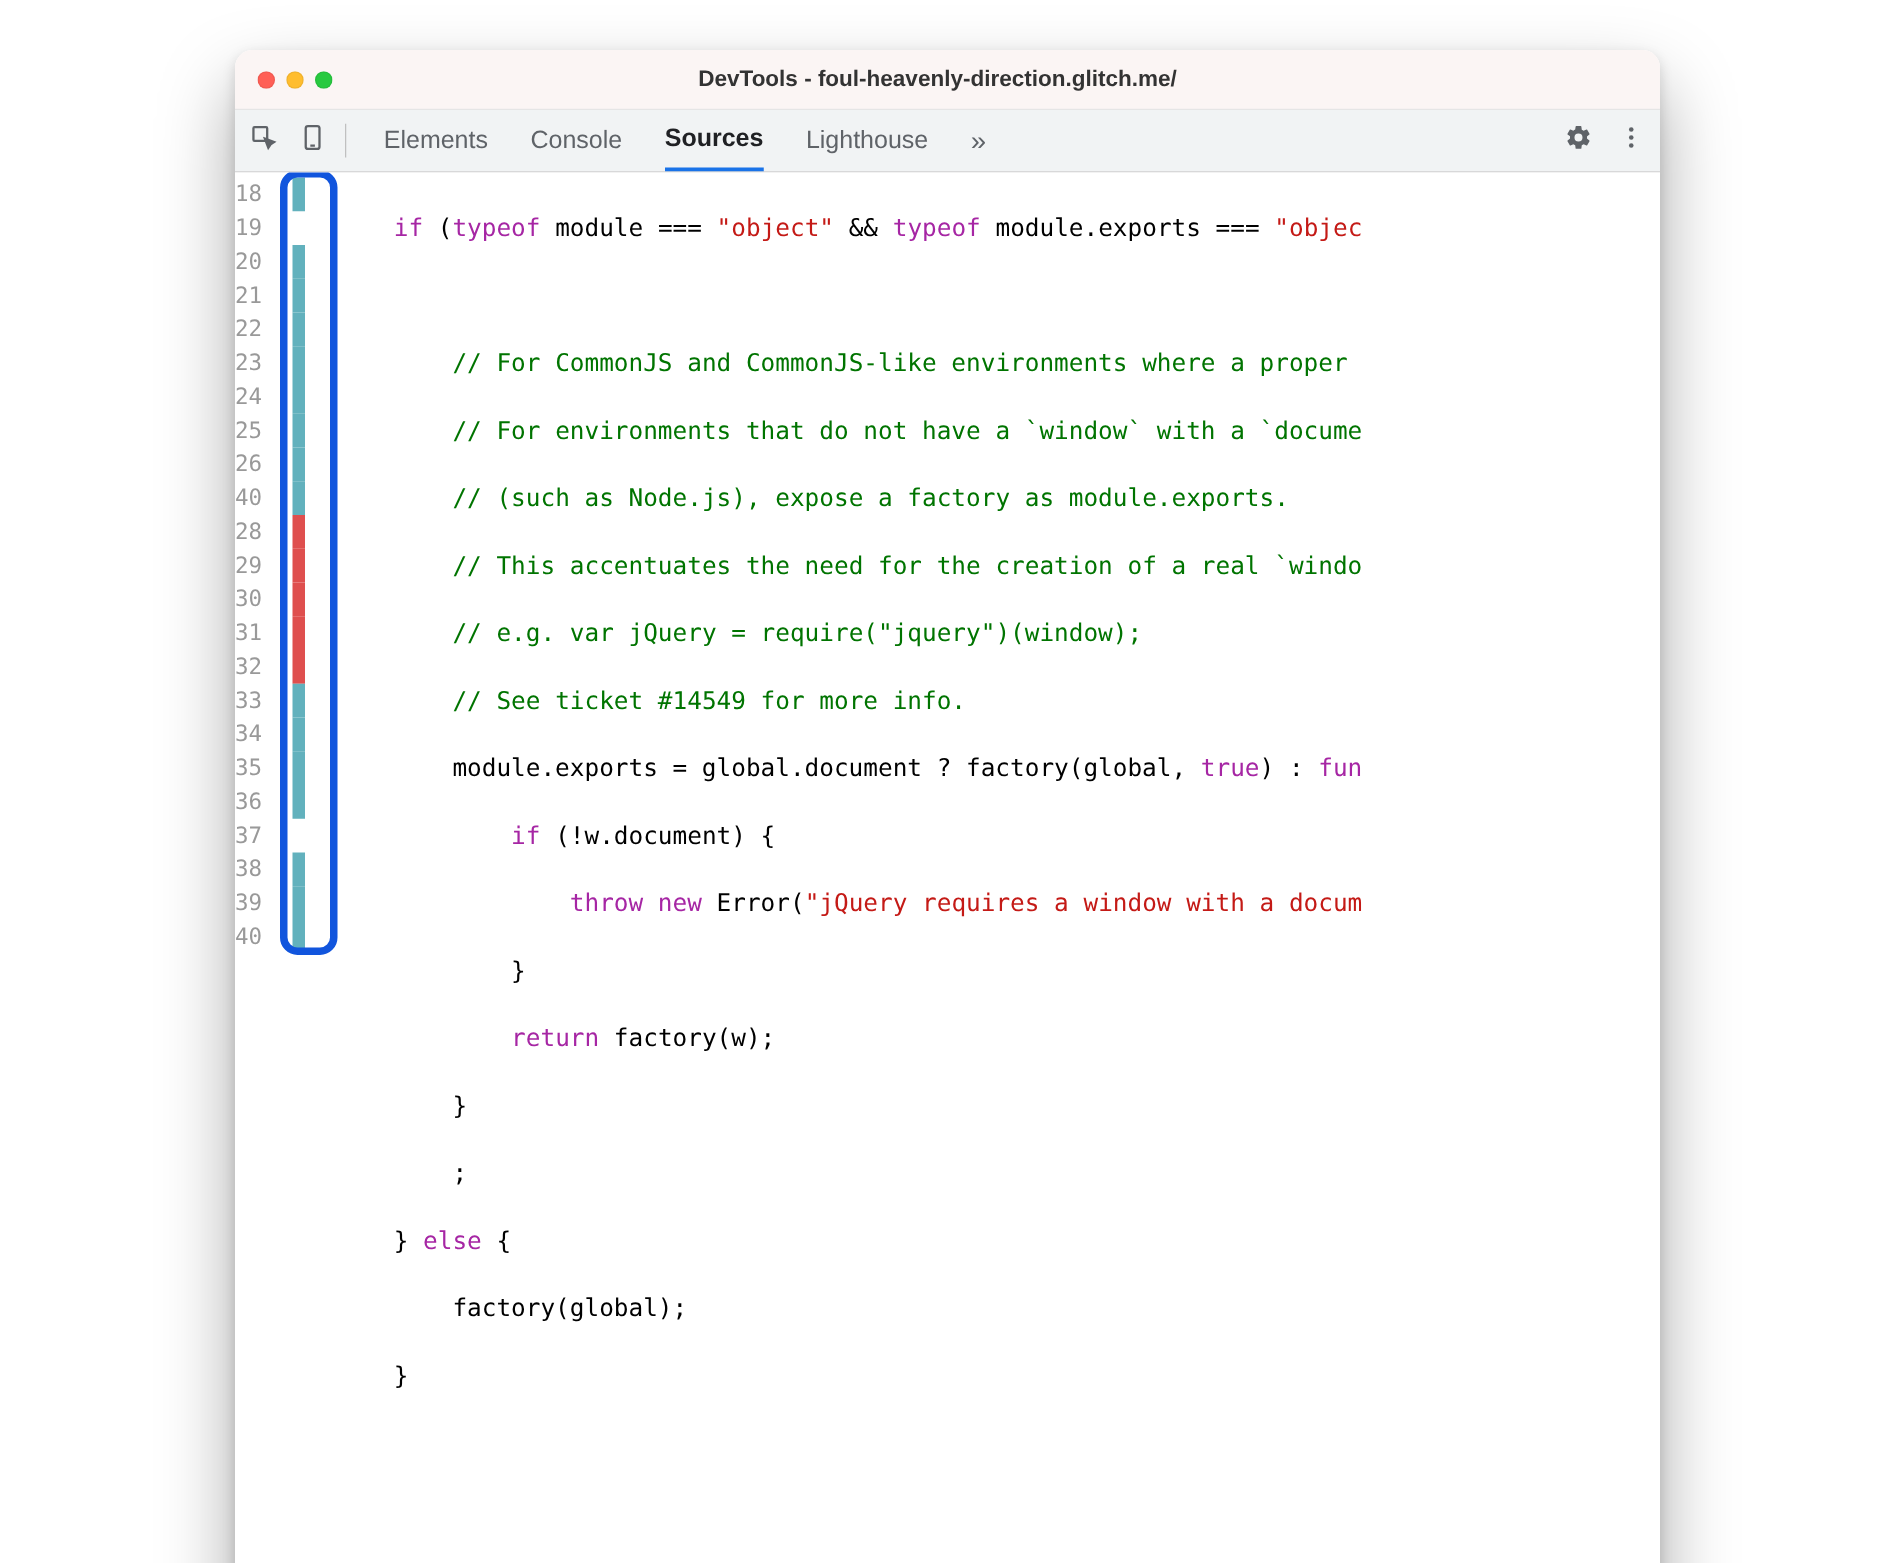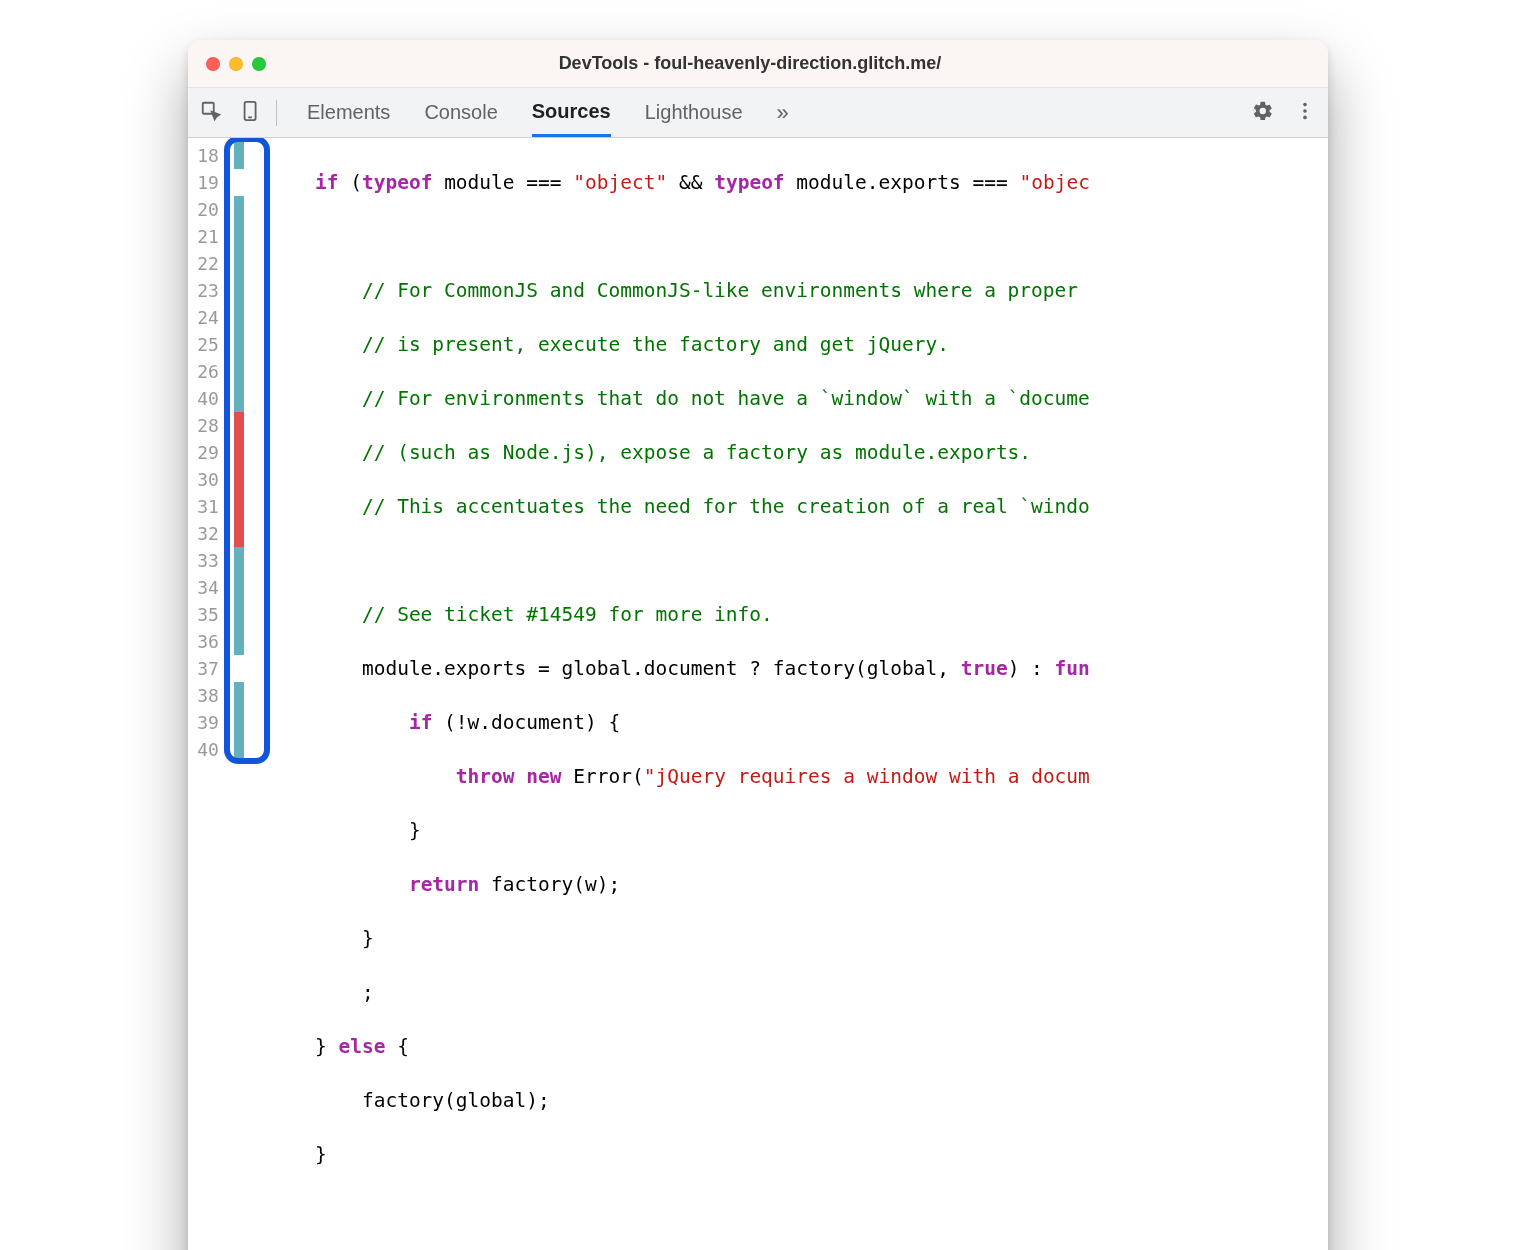--- a/index.html
+++ b/index.html
@@ -22,29 +22,29 @@
 .toolbar-right svg { width: 22px; height: 22px; }
 .subtabs { background: #f1f3f4; height: 44px; display: flex; align-items: center; border-bottom: 1px solid #d0d0d0; padding-left: 8px; }
 .subt-icon { width: 30px; display: flex; justify-content: center; }
 .filetab { font-size: 19px; color: #5f6368; padding: 9px 16px; cursor: pointer; display: flex; align-items: center; gap: 8px; }
 .filetab.active { color: #202124; border-bottom: 3px solid #1a73e8; }
 .filetab .x { font-size: 20px; color: #5f6368; }
 .editor { background: #fff; display: flex; font-family: "SF Mono", Menlo, Consolas, monospace; font-size: 19.5px; line-height: 27px; overflow: hidden; }
 .gutter-wrap { position: relative; }
 .gutter { display: flex; flex-direction: column; padding: 4px 0; }
 .grow { display: flex; align-items: center; height: 27px; }
-.lineno { width: 44px; text-align: center; color: #999; font-size: 18px; padding-right: 4px; }
+.lineno { width: 44px; text-align: left; color: #999; font-size: 18px; padding-right: 4px; }
 .covbar { width: 10px; height: 27px; margin-left: 2px; }
 .covbar.teal { background: #62b1bd; }
 .covbar.red { background: #df4f4e; }
 .covbar.none { background: transparent; }
 .highlight-ring { position: absolute; border: 6px solid #1155dd; border-radius: 14px; pointer-events: none; }
 .code { flex: 1; padding: 4px 0 4px 24px; white-space: pre; overflow: hidden; color: #000; }
 .cline { height: 27px; }
-.kw { color: #a626a4; font-weight: bold; }
+.kw { color: #a626a4; }
 .str { color: #c41a16; }
 .cm { color: #007400; }
 .chevron { font-size: 22px; }
 </style>
 </head>
 <body>
 
 <div class="window">
 
   <div class="titlebar">
@@ -190,25 +190,24 @@
             <div class="lineno">40</div>
             <div class="covbar teal"></div>
           </div>
         </div>
       <div class="highlight-ring" style="left:36px; top:-2px; width:46px; height:628px;"></div>
     </div>
     <div class="code">
 <div class="cline"><span>    </span><span class="kw">if</span><span> (</span><span class="kw">typeof</span><span> module === </span><span class="str">"object"</span><span> &amp;&amp; </span><span class="kw">typeof</span><span> module.exports === </span><span class="str">"objec</span></div>
 <div class="cline"><span></span></div>
 <div class="cline"><span>        </span><span class="cm">// For CommonJS and CommonJS-like environments where a proper </span></div>
-<div class="cline"><span>        </span><span class="cm">// is present, execute the factory and get jQuery.</span></div>
 <div class="cline"><span>        </span><span class="cm">// For environments that do not have a `window` with a `docume</span></div>
 <div class="cline"><span>        </span><span class="cm">// (such as Node.js), expose a factory as module.exports.</span></div>
 <div class="cline"><span>        </span><span class="cm">// This accentuates the need for the creation of a real `windo</span></div>
-<div class="cline"><span>        </span></div>
+<div class="cline"><span>        </span><span class="cm">// e.g. var jQuery = require("jquery")(window);</span></div>
 <div class="cline"><span>        </span><span class="cm">// See ticket #14549 for more info.</span></div>
 <div class="cline"><span>        module.exports = global.document ? factory(global, </span><span class="kw">true</span><span>) : </span><span class="kw">fun</span></div>
 <div class="cline"><span>            </span><span class="kw">if</span><span> (!w.document) {</span></div>
 <div class="cline"><span>                </span><span class="kw">throw</span><span> </span><span class="kw">new</span><span> Error(</span><span class="str">"jQuery requires a window with a docum</span></div>
 <div class="cline"><span>            }</span></div>
 <div class="cline"><span>            </span><span class="kw">return</span><span> factory(w);</span></div>
 <div class="cline"><span>        }</span></div>
 <div class="cline"><span>        ;</span></div>
 <div class="cline"><span>    } </span><span class="kw">else</span><span> {</span></div>
 <div class="cline"><span>        factory(global);</span></div>

